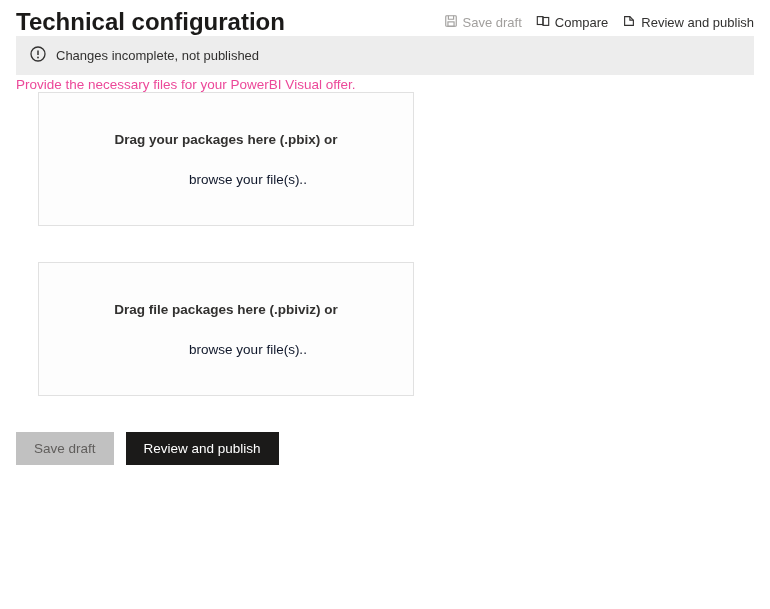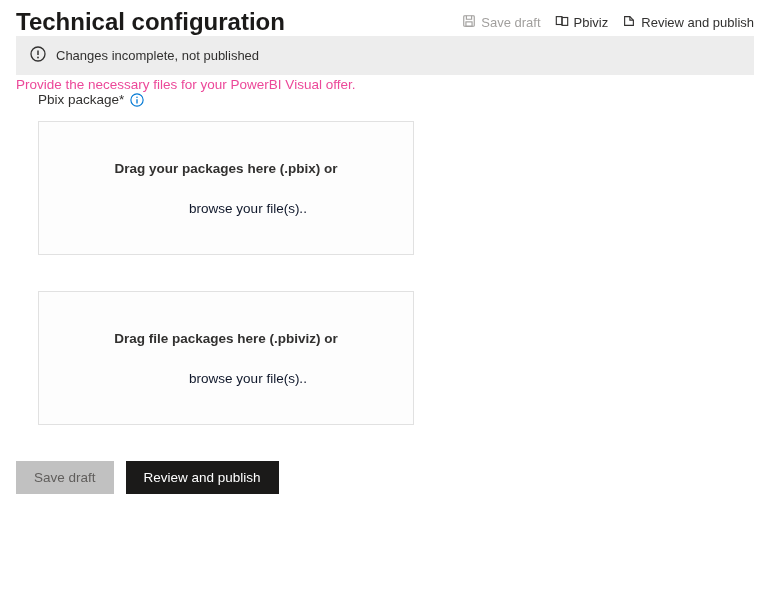--- a/index.html
+++ b/index.html
@@ -150,21 +150,21 @@
       </span>
       <span>Save draft</span>
     </div>
     <div class="toolbar-item">
       <span>
         <svg viewBox="0 0 16 16">
             <rect x="1.5" y="3" width="6.5" height="9"></rect>
             <rect x="8" y="4" width="6.5" height="9"></rect>
           </svg>
       </span>
-      <span>Pbiviz</span>
+      <span>Compare</span>
     </div>
     <div class="toolbar-item">
       <span>
         <svg viewBox="0 0 16 16">
             <path d="M3 3h6l4 4v6H3z"></path>
             <path d="M9 3v4h4"></path>
           </svg>
       </span>
       <span>Review and publish</span>
     </div>
@@ -178,30 +178,20 @@
         <line x1="8" y1="4.5" x2="8" y2="9" stroke="#323130" stroke-width="1.5"></line>
         <circle cx="8" cy="11.5" r="0.9" fill="#323130"></circle>
       </svg>
   </span>
   <span>Changes incomplete, not published</span>
 </div>
 
 <p class="description">Provide the necessary files for your PowerBI Visual offer.</p>
 
 <div class="section-block">
-  <div class="field-label-row">
-    <span class="field-label">Pbix package*</span>
-    <span class="info-icon">
-      <svg viewBox="0 0 16 16">
-          <circle cx="8" cy="8" r="7" fill="none" stroke="#0078d4" stroke-width="1.3"></circle>
-          <circle cx="8" cy="4.8" r="0.9" fill="#0078d4"></circle>
-          <line x1="8" y1="7" x2="8" y2="12" stroke="#0078d4" stroke-width="1.5"></line>
-        </svg>
-    </span>
-  </div>
   <div class="dropzone">
     <div class="drag-text">Drag your packages here (.pbix) or</div>
     <div class="browse-link">browse your file(s)..</div>
   </div>
 </div>
 
 <div class="section-block">
   <div class="dropzone">
     <div class="drag-text">Drag file packages here (.pbiviz) or</div>
     <div class="browse-link">browse your file(s)..</div>

